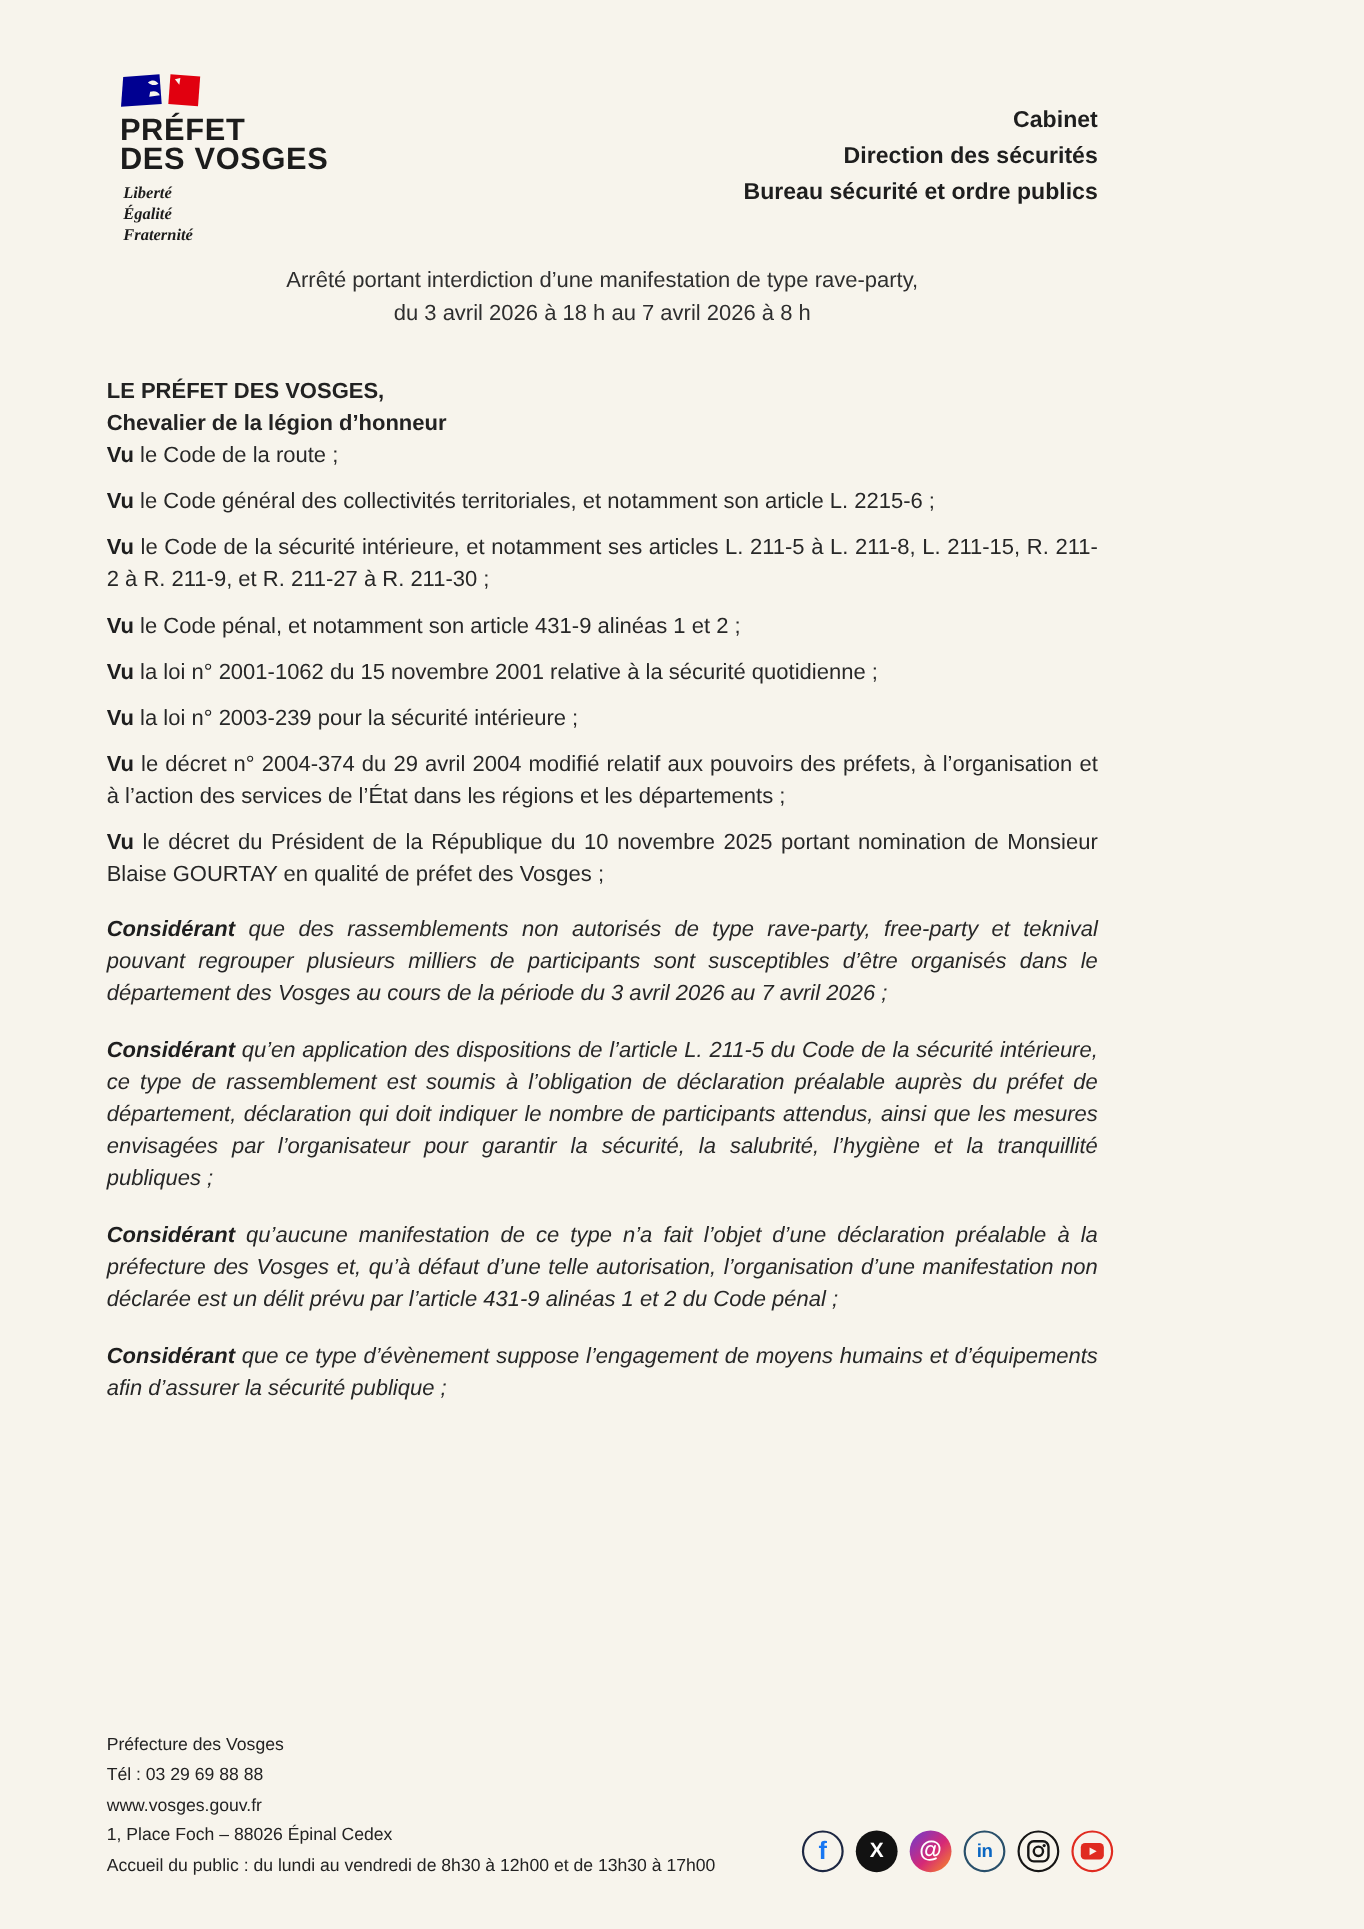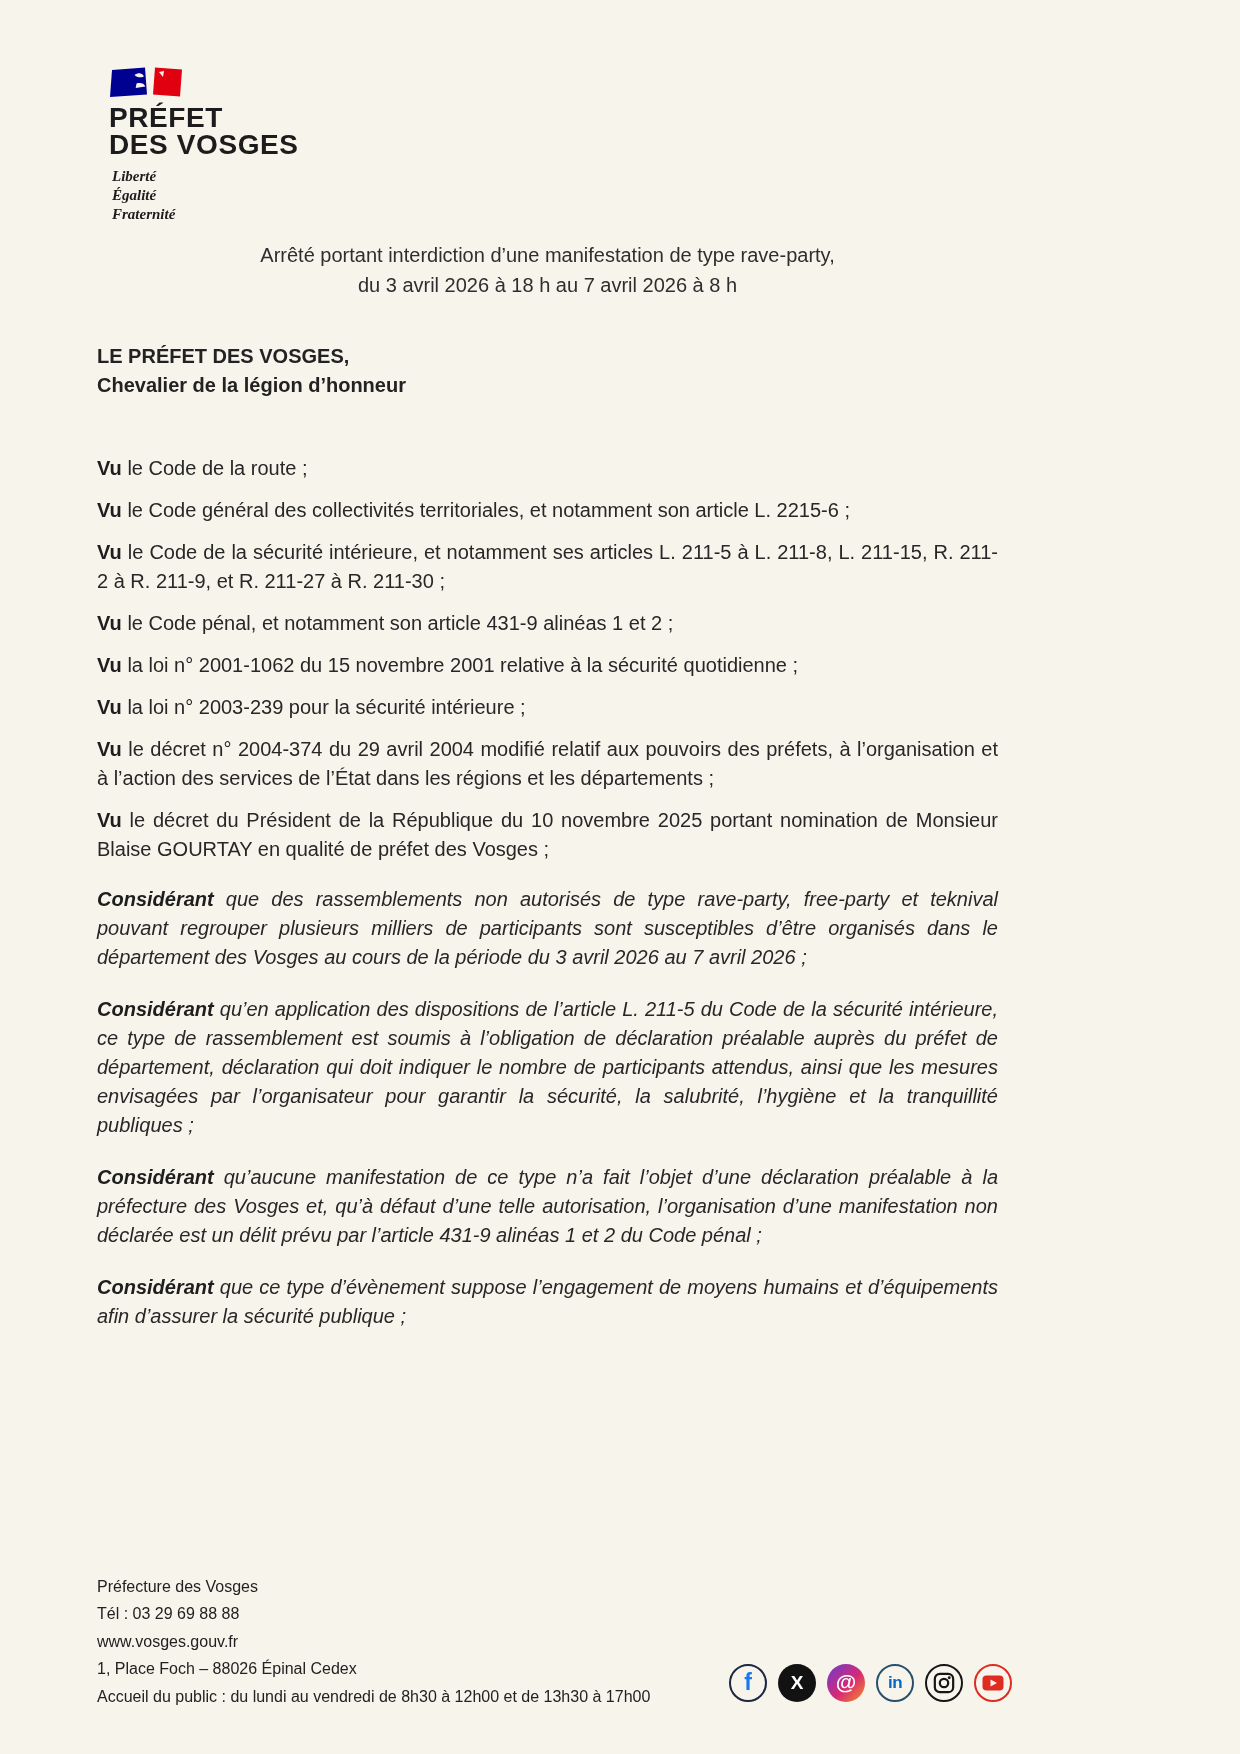--- a/index.html
+++ b/index.html
@@ -16,21 +16,21 @@
   .header{display:flex;justify-content:space-between;align-items:flex-start;}
   .logo-block{margin-left:12px;}
   .flag{display:block;margin-bottom:6px;}
   .ministry{font-size:28px;font-weight:bold;line-height:27px;letter-spacing:.6px;color:#1c1c1c;}
   .motto{margin:9px 0 0 3px;font-family:"Liberation Serif",serif;font-style:italic;font-weight:bold;font-size:15px;line-height:19px;color:#1c1c1c;}
   .service{margin-top:26px;text-align:right;font-weight:bold;font-size:21px;line-height:33px;color:#1e1e1e;white-space:nowrap;}
   
   .title{margin-top:16px;text-align:center;font-size:20px;line-height:30px;color:#2e2e2e;}
   .salutation{margin-top:42px;font-weight:bold;font-size:20px;line-height:29px;color:#222;}
   
-  .body-text{margin-top:54px;font-size:20px;line-height:29px;text-align:justify;color:#272727;}
+  .body-text{font-size:20px;line-height:29px;text-align:justify;color:#272727;}
   .body-text p{margin:0 0 13px 0;}
   .body-text p.cons{margin-top:21px;margin-bottom:23px;font-style:italic;}
   .body-text b{font-weight:bold;color:#1e1e1e;}
   
   .footer{margin-top:auto;display:flex;justify-content:space-between;align-items:flex-end;}
   .footer-lines{font-size:16px;line-height:27.5px;color:#222;}
   .social{display:flex;gap:11px;margin:0 -14px 8px 0;}
   .icon{width:38px;height:38px;border-radius:50%;display:flex;align-items:center;justify-content:center;box-sizing:border-box;flex:0 0 auto;}
   .fb{border:2px solid #1d2742;color:#1877f2;font-weight:bold;font-size:23px;padding-bottom:2px;}
   .xi{background:#121212;color:#fff;font-weight:bold;font-size:19px;}
@@ -53,20 +53,25 @@
         <path d="M46,1.5 L73,3.5 L71,30.5 L44,28.5 Z" fill="#e1000f"></path>
         <path d="M50,6 l5,-1 l-1,6 Z" fill="#f7f4ec"></path>
       </svg>
       <div class="ministry">PRÉFET</div>
       <div class="ministry">DES VOSGES</div>
       <div class="motto">
         <div>Liberté</div>
         <div>Égalité</div>
         <div>Fraternité</div>
       </div>
+    </div>
+    <div class="service">
+      <div>Cabinet</div>
+      <div>Direction des sécurités</div>
+      <div>Bureau sécurité et ordre publics</div>
     </div>
   </div>
 
   <div class="title">
     <div>Arrêté portant interdiction d’une manifestation de type rave-party,</div>
     <div>du 3 avril 2026 à 18 h au 7 avril 2026 à 8 h</div>
   </div>
 
   <div class="salutation">
     <div>LE PRÉFET DES VOSGES,</div>

